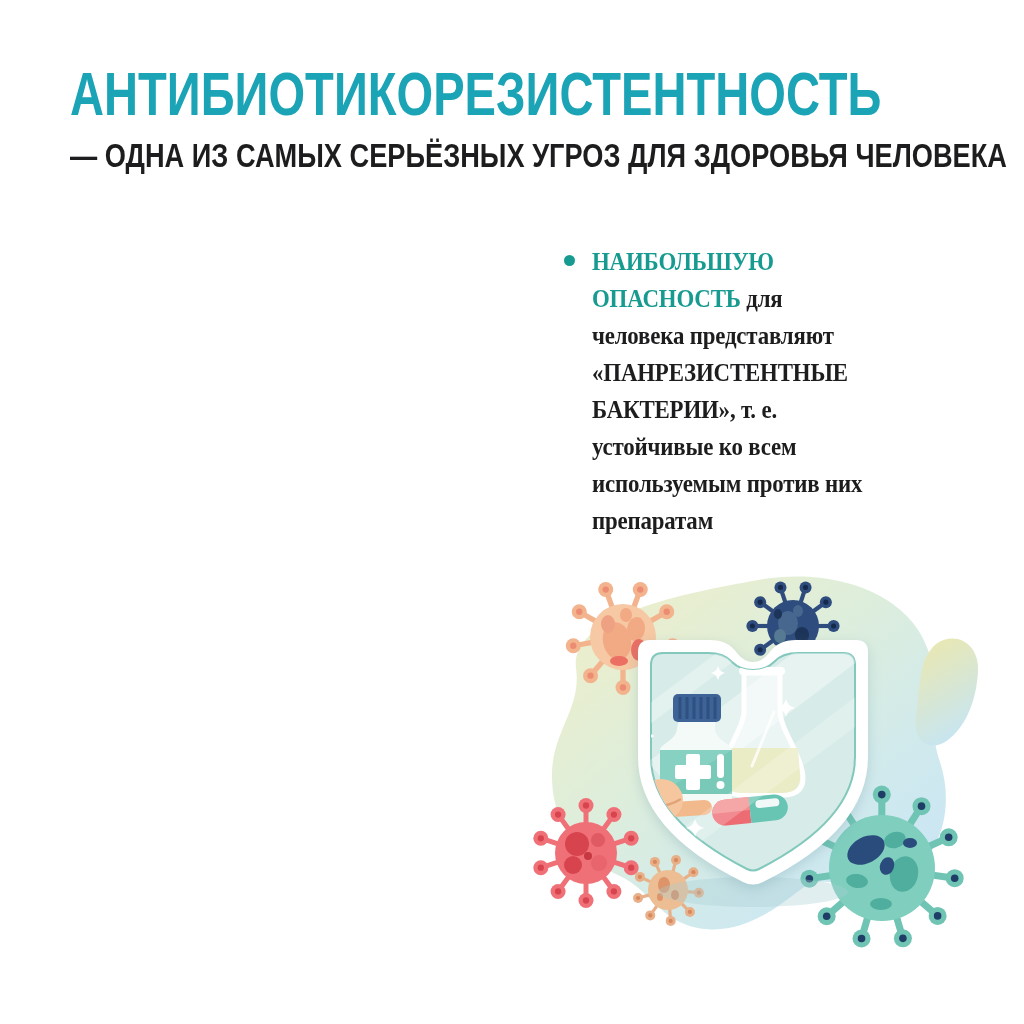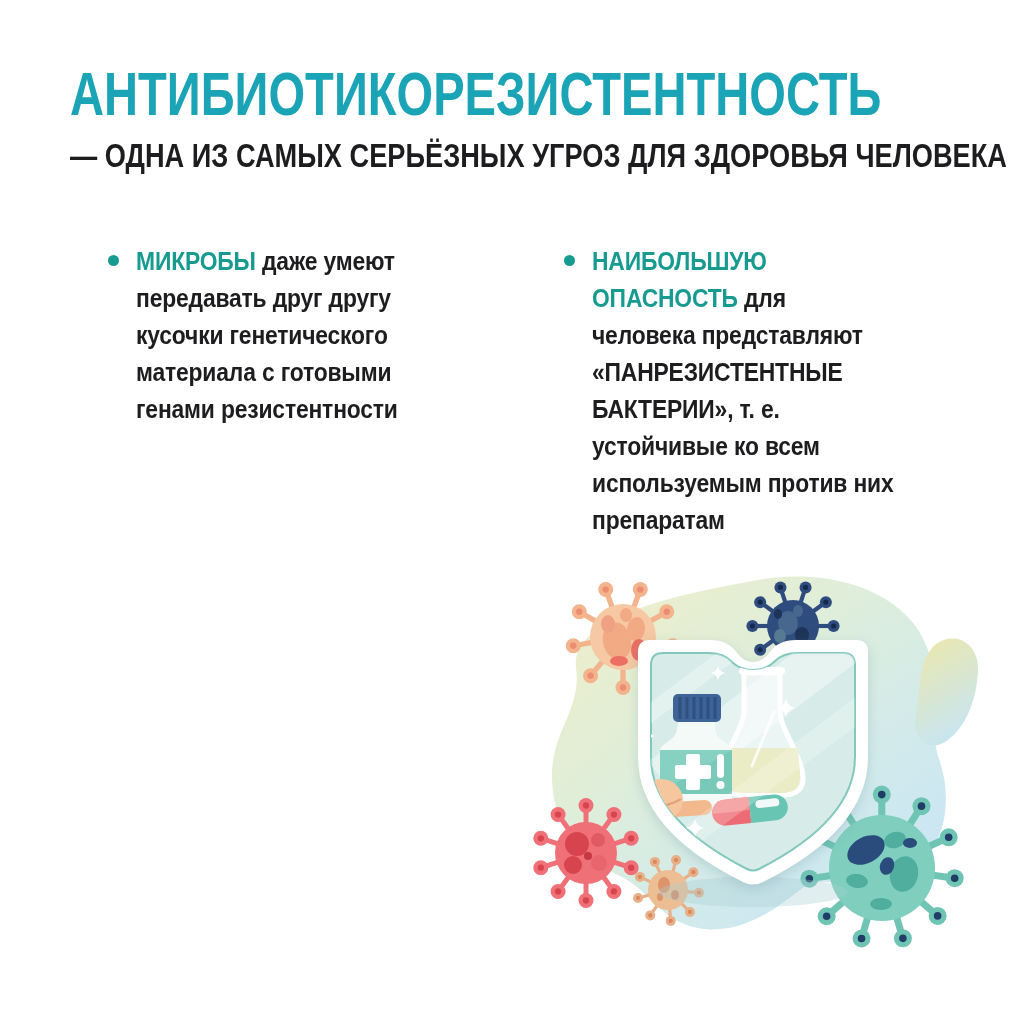--- a/index.html
+++ b/index.html
@@ -13,21 +13,21 @@
     font-size:62px;font-weight:bold;color:var(--title-teal);
     white-space:nowrap;transform:scaleX(.76);transform-origin:0 0;letter-spacing:0;
   }
   .h2-subtitle{
     position:absolute;left:70px;top:136px;margin:0;
     font-size:34px;font-weight:bold;color:var(--ink);
     white-space:nowrap;transform:scaleX(.80);transform-origin:0 0;letter-spacing:0;
   }
   .col{position:absolute;width:420px;}
   .col-left{left:108px;top:243px;}
-  .col-right{left:564px;top:243px;}
+  .col-right{left:564px;top:243px;font-family:Liberation Serif, serif;}
   .bullet{display:flex;align-items:flex-start;margin:0 0 30px 0;}
   .dot{width:11px;height:11px;border-radius:50%;background:var(--teal);margin-top:12px;flex:none;}
   .bullet-text{
     margin:0 0 0 17px;width:370px;
     font-size:26px;font-weight:bold;line-height:37px;color:var(--ink);
     white-space:pre-line;letter-spacing:-0.2px;
     transform:scaleX(.88);transform-origin:0 0;
   }
   .lead{color:var(--teal);}
   .strong{color:var(--ink);}
@@ -36,28 +36,20 @@
 </style>
 </head>
 <body style="--title-teal: #1BA3B6; --teal: #179B90; --ink: #1d1d1f;">
 
 <header>
   <h1 class="h1-title">АНТИБИОТИКОРЕЗИСТЕНТНОСТЬ</h1>
   <h2 class="h2-subtitle">— ОДНА ИЗ САМЫХ СЕРЬЁЗНЫХ УГРОЗ ДЛЯ ЗДОРОВЬЯ ЧЕЛОВЕКА</h2>
 </header>
 
 <section class="col col-left">
-  <div class="bullet">
-    <span class="dot"></span>
-    <p class="bullet-text"><span class="lead">МИКРОБЫ</span><span> даже умеют
-передавать друг другу
-кусочки генетического
-материала с готовыми
-генами резистентности</span></p>
-  </div>
 </section>
 
 <section class="col col-right">
   <div class="bullet">
     <span class="dot"></span>
     <p class="bullet-text"><span class="lead">НАИБОЛЬШУЮ
 ОПАСНОСТЬ</span><span> для
 человека представляют
 </span><span class="strong">«ПАНРЕЗИСТЕНТНЫЕ
 БАКТЕРИИ»</span><span>, т. е.

